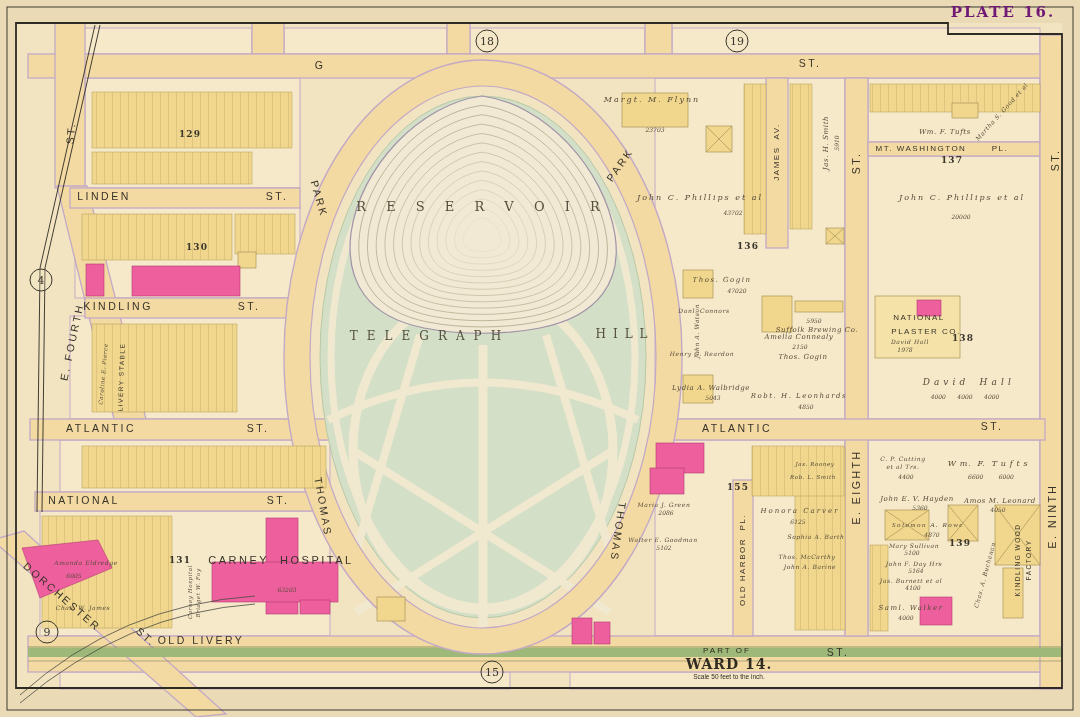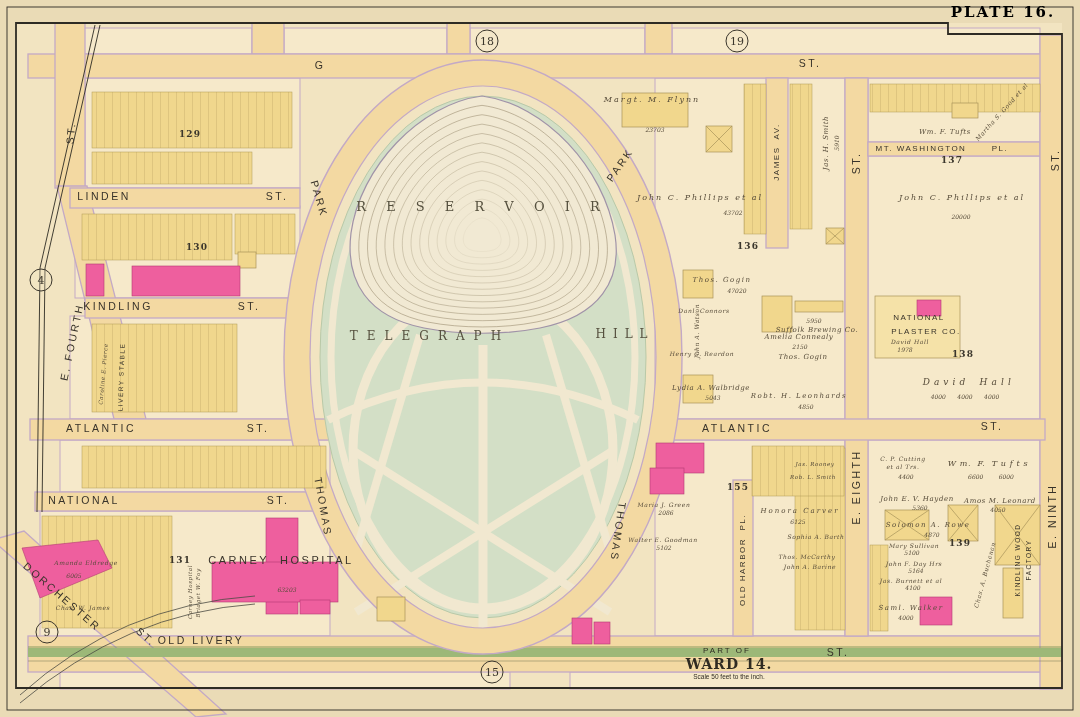--- a/index.html
+++ b/index.html
@@ -8,21 +8,21 @@
   .stage svg{position:absolute;left:0;top:0;}
   .lbl{position:absolute;white-space:pre;color:#3b362c;transform:translate(-50%,-50%);line-height:1.05;}
   .st{font-size:10.5px;letter-spacing:2.5px;color:#38332a;}
   .stsm{font-size:8px;letter-spacing:1.5px;color:#38332a;}
   .own{font-family:"DejaVu Serif",serif;font-style:italic;font-size:7px;color:#564b39;letter-spacing:.6px;}
   .num{font-family:"DejaVu Serif",serif;font-style:italic;font-size:6px;color:#564b39;}
   .bno{font-family:"DejaVu Serif",serif;font-size:9px;font-weight:bold;color:#3b362c;letter-spacing:1px;}
   .circ{position:absolute;width:21px;height:21px;border:1.3px solid #3b362c;border-radius:50%;
         display:flex;align-items:center;justify-content:center;font-family:"DejaVu Serif",serif;
         font-size:11px;color:#3b362c;transform:translate(-50%,-50%);background:rgba(244,231,198,.25);}
-  .plate{font-family:"DejaVu Serif",serif;font-size:15px;letter-spacing:2px;font-weight:bold;color:#000000;}
+  .plate{font-family:"DejaVu Serif",serif;font-size:15px;letter-spacing:2px;font-weight:bold;color:#701a75;}
   .bigname{font-family:"DejaVu Serif",serif;color:#55503e;}
   .watermark{font-family:"DejaVu Serif",serif;font-size:62px;letter-spacing:2px;
              color:rgba(255,255,255,.74);font-weight:bold;}
   .ward1{font-size:8px;letter-spacing:2px;color:#2f2b22;}
   .ward2{font-family:"DejaVu Serif",serif;font-size:14px;font-weight:bold;letter-spacing:1px;color:#2f2b22;}
   .ward3{font-size:6.5px;color:#2f2b22;}
 </style>
 </head>
 <body>
 
@@ -225,21 +225,21 @@
 <div class="circ" style="left:487px;top:41px;">18</div>
 <div class="circ" style="left:737px;top:41px;">19</div>
 <div class="circ" style="left:47px;top:632px;">9</div>
 <div class="circ" style="left:492px;top:672px;">15</div>
 
 <div class="lbl bno" style="left:190px;top:135px;">129</div>
 <div class="lbl bno" style="left:197px;top:248px;">130</div>
 <div class="lbl bno" style="left:180px;top:561px;">131</div>
 <div class="lbl bno" style="left:748px;top:247px;">136</div>
 <div class="lbl bno" style="left:952px;top:161px;">137</div>
-<div class="lbl bno" style="left:963px;top:355px;">138</div>
+<div class="lbl bno" style="left:963px;top:339px;">138</div>
 <div class="lbl bno" style="left:960px;top:544px;">139</div>
 <div class="lbl bno" style="left:738px;top:488px;">155</div>
 
 <div class="lbl bigname" style="left:482px;top:207px;font-size:13px;letter-spacing:8px;">R E S E R V O I R</div>
 <div class="lbl bigname" style="left:430px;top:336px;font-size:12px;letter-spacing:9px;">TELEGRAPH</div>
 <div class="lbl bigname" style="left:625px;top:334px;font-size:12px;letter-spacing:7px;">HILL</div>
 <div class="lbl st" style="left:281px;top:561px;font-size:11px;">CARNEY  HOSPITAL</div>
 <div class="lbl num" style="left:287px;top:590px;">63203</div>
 <div class="lbl stsm" style="left:122px;top:377px;font-size:6.5px;transform:translate(-50%,-50%) rotate(-88deg);">LIVERY STABLE</div>
 <div class="lbl stsm" style="left:919px;top:318px;">NATIONAL</div>
@@ -277,21 +277,21 @@
 <div class="lbl num" style="left:965px;top:397px;">4000      4000      4000</div>
 <div class="lbl own" style="left:903px;top:459px;font-size:6px;">C. P. Cutting</div>
 <div class="lbl own" style="left:903px;top:467px;font-size:6px;">et al Trs.</div>
 <div class="lbl num" style="left:906px;top:477px;">4400</div>
 <div class="lbl own" style="left:988px;top:464px;font-size:8px;">W m.  F.  T u f t s</div>
 <div class="lbl num" style="left:991px;top:477px;">6600        6000</div>
 <div class="lbl own" style="left:917px;top:500px;">John E. V. Hayden</div>
 <div class="lbl num" style="left:920px;top:508px;">5360</div>
 <div class="lbl own" style="left:1000px;top:502px;">Amos M. Leonard</div>
 <div class="lbl num" style="left:998px;top:510px;">4050</div>
-<div class="lbl own" style="left:928px;top:526px;letter-spacing:1.5px;">Solomon A. Rowe</div>
+<div class="lbl own" style="left:928px;top:526px;letter-spacing:1.5px;font-family:Liberation Serif, serif;">Solomon A. Rowe</div>
 <div class="lbl num" style="left:932px;top:535px;">4870</div>
 <div class="lbl own" style="left:914px;top:546px;font-size:6px;">Mary Sullivan</div>
 <div class="lbl num" style="left:912px;top:553px;">5100</div>
 <div class="lbl own" style="left:914px;top:564px;font-size:6px;">John F. Day Hrs</div>
 <div class="lbl num" style="left:916px;top:571px;">5164</div>
 <div class="lbl own" style="left:911px;top:581px;font-size:6px;">Jas. Burnett et al</div>
 <div class="lbl num" style="left:913px;top:588px;">4100</div>
 <div class="lbl own" style="left:911px;top:609px;letter-spacing:1.5px;">Saml. Walker</div>
 <div class="lbl num" style="left:906px;top:618px;">4000</div>
 <div class="lbl own" style="left:985px;top:575px;font-size:6px;transform:translate(-50%,-50%) rotate(-75deg);">Chas. A. Buchanan</div>

